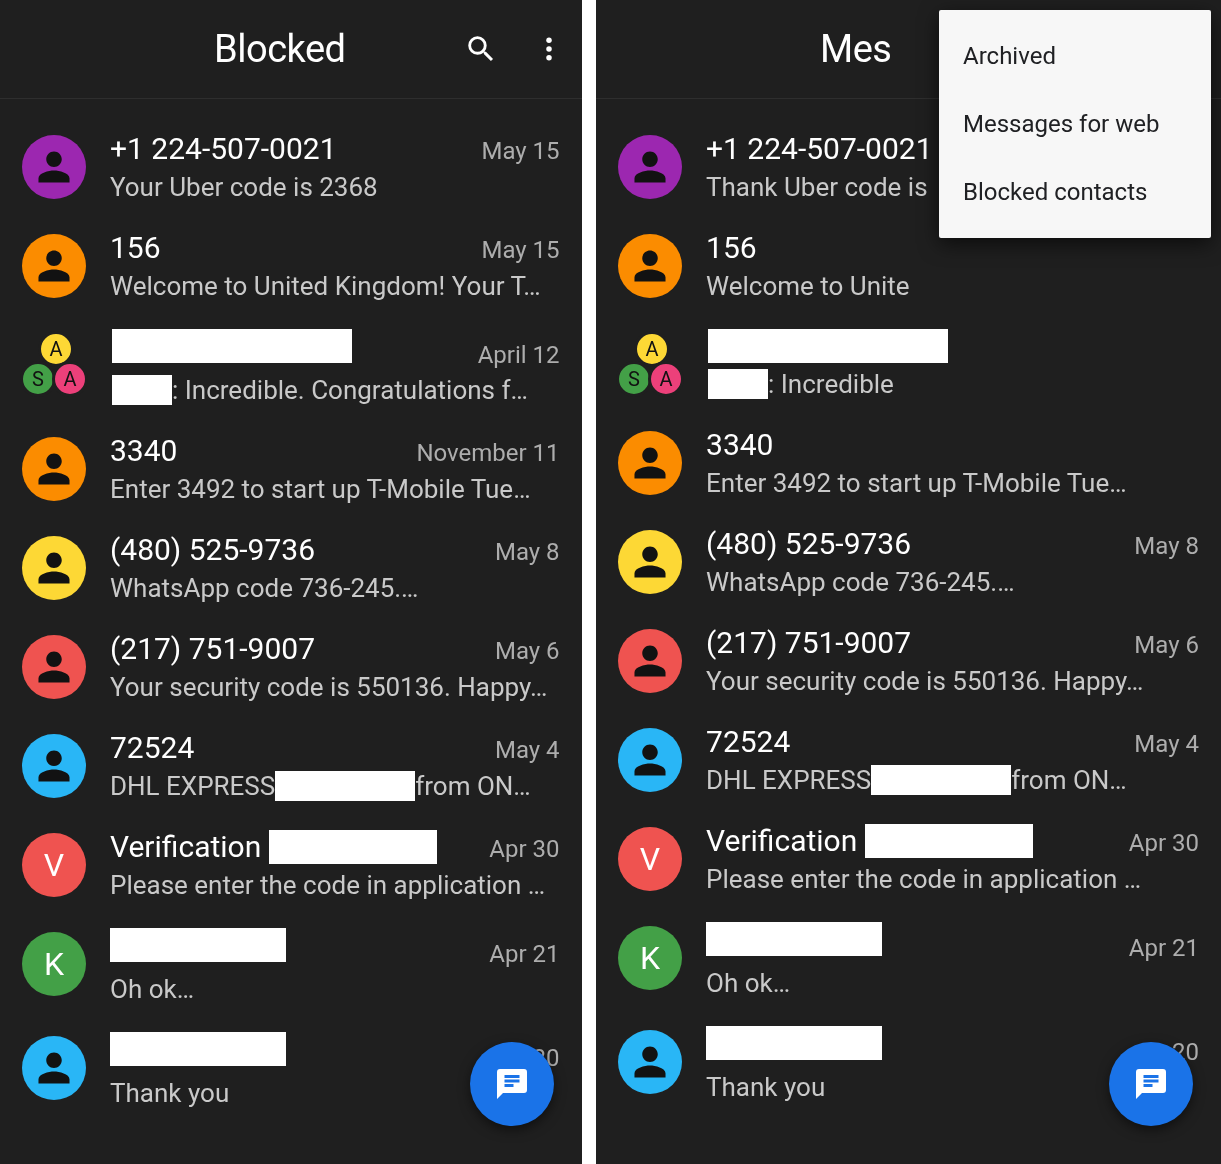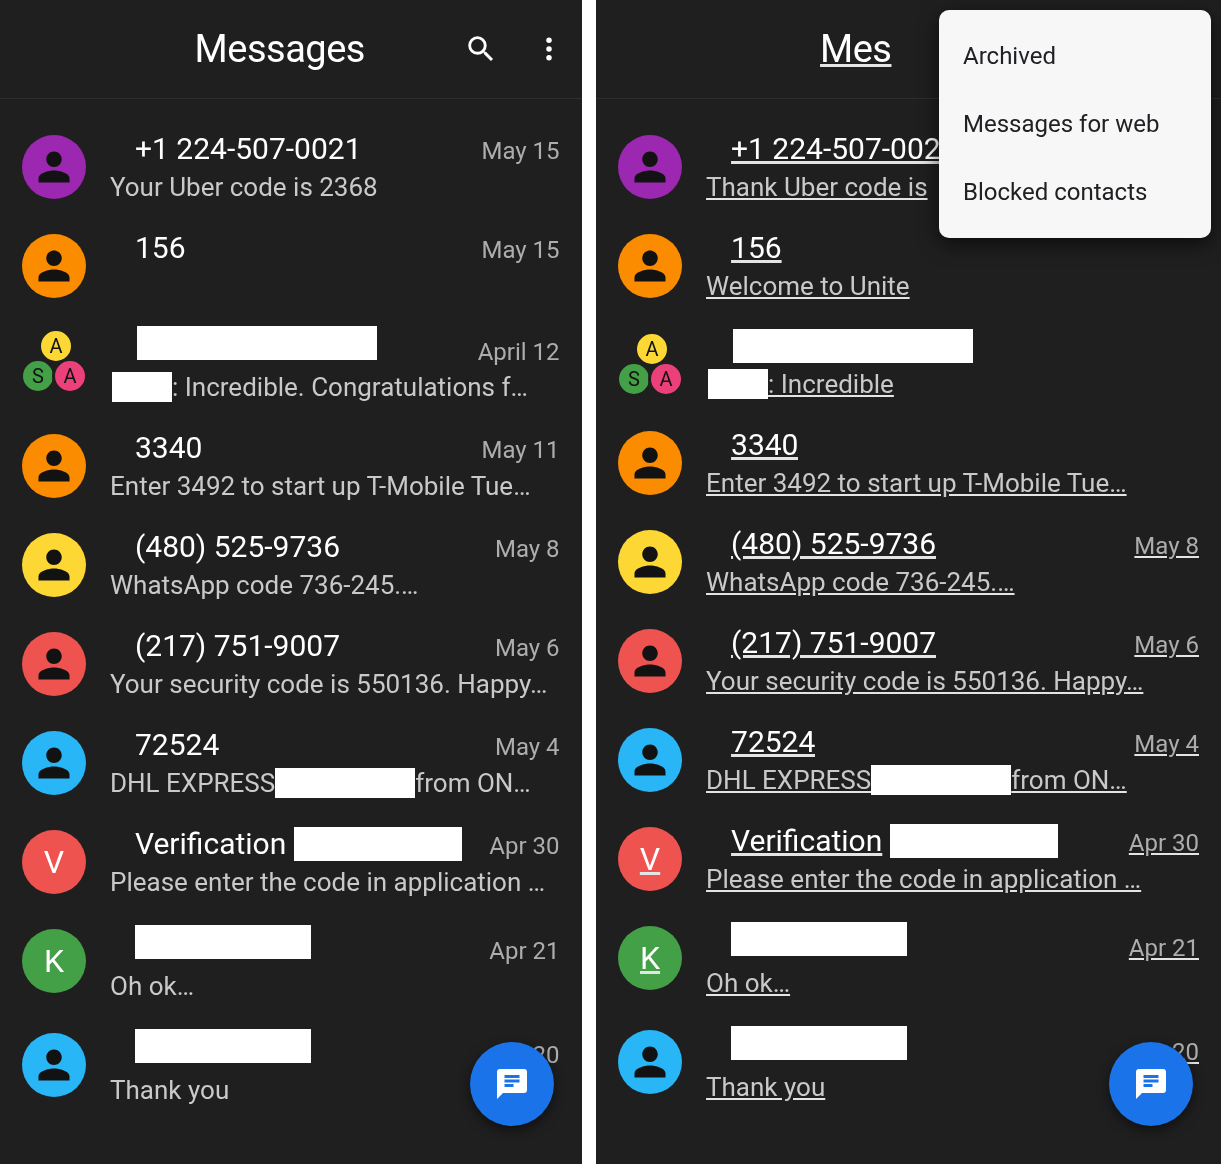--- a/index.html
+++ b/index.html
@@ -6,21 +6,21 @@
   html, body { width: 1221px; height: 1164px; background:#ffffff; font-family: Roboto, "Segoe UI", Arial, sans-serif; }
   .container { display:flex; width:1221px; height:1164px; background:#ffffff; }
   .gap { width:15px; background:#ffffff; }
   .phone {
     position:relative;
     width:603px; height:1164px;
     background:#1f1f1f;
     overflow:hidden;
     color:#e4e4e4;
   }
-  .phone.right { width:648px;text-decoration:underline; }
+  .phone.right { width:648px; }
   .topbar {
     height:99px;
     display:flex; align-items:center;
     padding:0 18px 0 24px;
     border-bottom:1px solid #2e2e2e;
   }
   .title-area { flex:1; text-align:center; }
   .app-title { color:#ffffff; font-size:38px; font-weight:400; letter-spacing:-0.5px; }
   .top-icons { display:flex; align-items:center; gap:36px; margin-left:8px; }
   .icon { display:inline-flex; align-items:center; justify-content:center; }
@@ -44,21 +44,21 @@
   .avatar-group {
     position:relative; width:66px; height:64px; flex:0 0 66px; margin-top:4px;
   }
   .mini-avatar {
     position:absolute; width:36px; height:36px; border-radius:50%;
     display:flex; align-items:center; justify-content:center;
     font-size:20px; color:#121212;
     border:3px solid #1f1f1f;
   }
   .content { flex:1; min-width:0; }
-  .line1 { display:flex; align-items:baseline; gap:10px;margin-left:25px; }
+  .line1 { display:flex; align-items:baseline; gap:10px; }
   .sender { color:#ffffff; font-size:30px; font-weight:400; white-space:nowrap; overflow:hidden; text-overflow:ellipsis; }
   .date { color:#adadad; font-size:24px; white-space:nowrap; margin-left:auto; padding-left:8px; }
   .preview {
     color:#c9c9c9; font-size:26px; margin-top:6px;
     white-space:nowrap; overflow:hidden; text-overflow:ellipsis;
     display:flex; align-items:center; gap:0;
   }
   .redact {
     display:inline-block; background:#ffffff; height:30px; vertical-align:middle;
   }
@@ -70,39 +70,39 @@
     box-shadow:0 4px 12px rgba(0,0,0,0.5);
   }
   .fab svg { width:36px; height:36px; fill:#ffffff; }
   
   .menu {
     position:absolute; top:10px; right:10px;
     width:272px;
     background:#f7f7f7;
     color:#202124;
     box-shadow:0 6px 20px rgba(0,0,0,0.6);
-    border-radius:10px;
+    border-radius:2px;
     padding:12px 0;
     z-index:50;
   }
   .menu-item {
     padding:20px 24px;
     font-size:24px;
     color:#202124;
   }
 </style>
 </head>
 <body>
 
 <div class="container">
   <div class="phone left">
       <div class="topbar">
         <div style="width: 80px;"></div>
         <div class="title-area">
-          <div class="app-title">Messages</div>
+          <div class="app-title">Blocked</div>
         </div>
         <div class="top-icons">
           <span class="icon">
             <svg width="34" height="34" viewBox="0 0 24 24" fill="#ffffff">
               <path d="M15.5 14h-.79l-.28-.27A6.471 6.471 0 0016 9.5 6.5 6.5 0 109.5 16c1.61 0 3.09-.59 4.23-1.57l.27.28v.79l5 4.99L20.49 19l-4.99-5zM9.5 14A4.5 4.5 0 1114 9.5 4.5 4.5 0 019.5 14z"></path>
             </svg>
           </span>
           <span class="icon">
             <svg width="30" height="30" viewBox="0 0 24 24" fill="#ffffff">
               <circle cx="12" cy="5" r="2.2"></circle>
@@ -137,20 +137,23 @@
               <path d="M12 12c2.7 0 4.9-2.2 4.9-4.9S14.7 2.2 12 2.2 7.1 4.4 7.1 7.1 9.3 12 12 12zm0 2.2c-3.3 0-9.8 1.6-9.8 4.9v2.7h19.6v-2.7c0-3.3-6.5-4.9-9.8-4.9z"></path>
             </svg>
           </div>
           <div class="content">
             <div class="line1">
               <div class="sender" style="display: flex; align-items: center; gap: 8px;">
                 <span>156</span>
               </div>
               <div class="date">May 15</div>
             </div>
+            <div class="preview">
+              <span>Welcome to United Kingdom! Your T…</span>
+            </div>
           </div>
         </div>
         <div class="row">
           <div class="avatar-group">
             <div class="mini-avatar" style="background: rgb(253, 216, 53); left: 16px; top: -2px;">A</div>
             <div class="mini-avatar" style="background: rgb(67, 160, 71); left: -2px; top: 28px;">S</div>
             <div class="mini-avatar" style="background: rgb(236, 64, 122); left: 30px; top: 28px;">A</div>
           </div>
           <div class="content">
             <div class="line1">
@@ -169,21 +172,21 @@
           <div class="avatar person" style="background: rgb(251, 140, 0);">
             <svg viewBox="0 0 24 24">
               <path d="M12 12c2.7 0 4.9-2.2 4.9-4.9S14.7 2.2 12 2.2 7.1 4.4 7.1 7.1 9.3 12 12 12zm0 2.2c-3.3 0-9.8 1.6-9.8 4.9v2.7h19.6v-2.7c0-3.3-6.5-4.9-9.8-4.9z"></path>
             </svg>
           </div>
           <div class="content">
             <div class="line1">
               <div class="sender" style="display: flex; align-items: center; gap: 8px;">
                 <span>3340</span>
               </div>
-              <div class="date">May 11</div>
+              <div class="date">November 11</div>
             </div>
             <div class="preview">
               <span>Enter 3492 to start up T-Mobile Tue…</span>
             </div>
           </div>
         </div>
         <div class="row">
           <div class="avatar person" style="background: rgb(253, 216, 53);">
             <svg viewBox="0 0 24 24">
               <path d="M12 12c2.7 0 4.9-2.2 4.9-4.9S14.7 2.2 12 2.2 7.1 4.4 7.1 7.1 9.3 12 12 12zm0 2.2c-3.3 0-9.8 1.6-9.8 4.9v2.7h19.6v-2.7c0-3.3-6.5-4.9-9.8-4.9z"></path>

